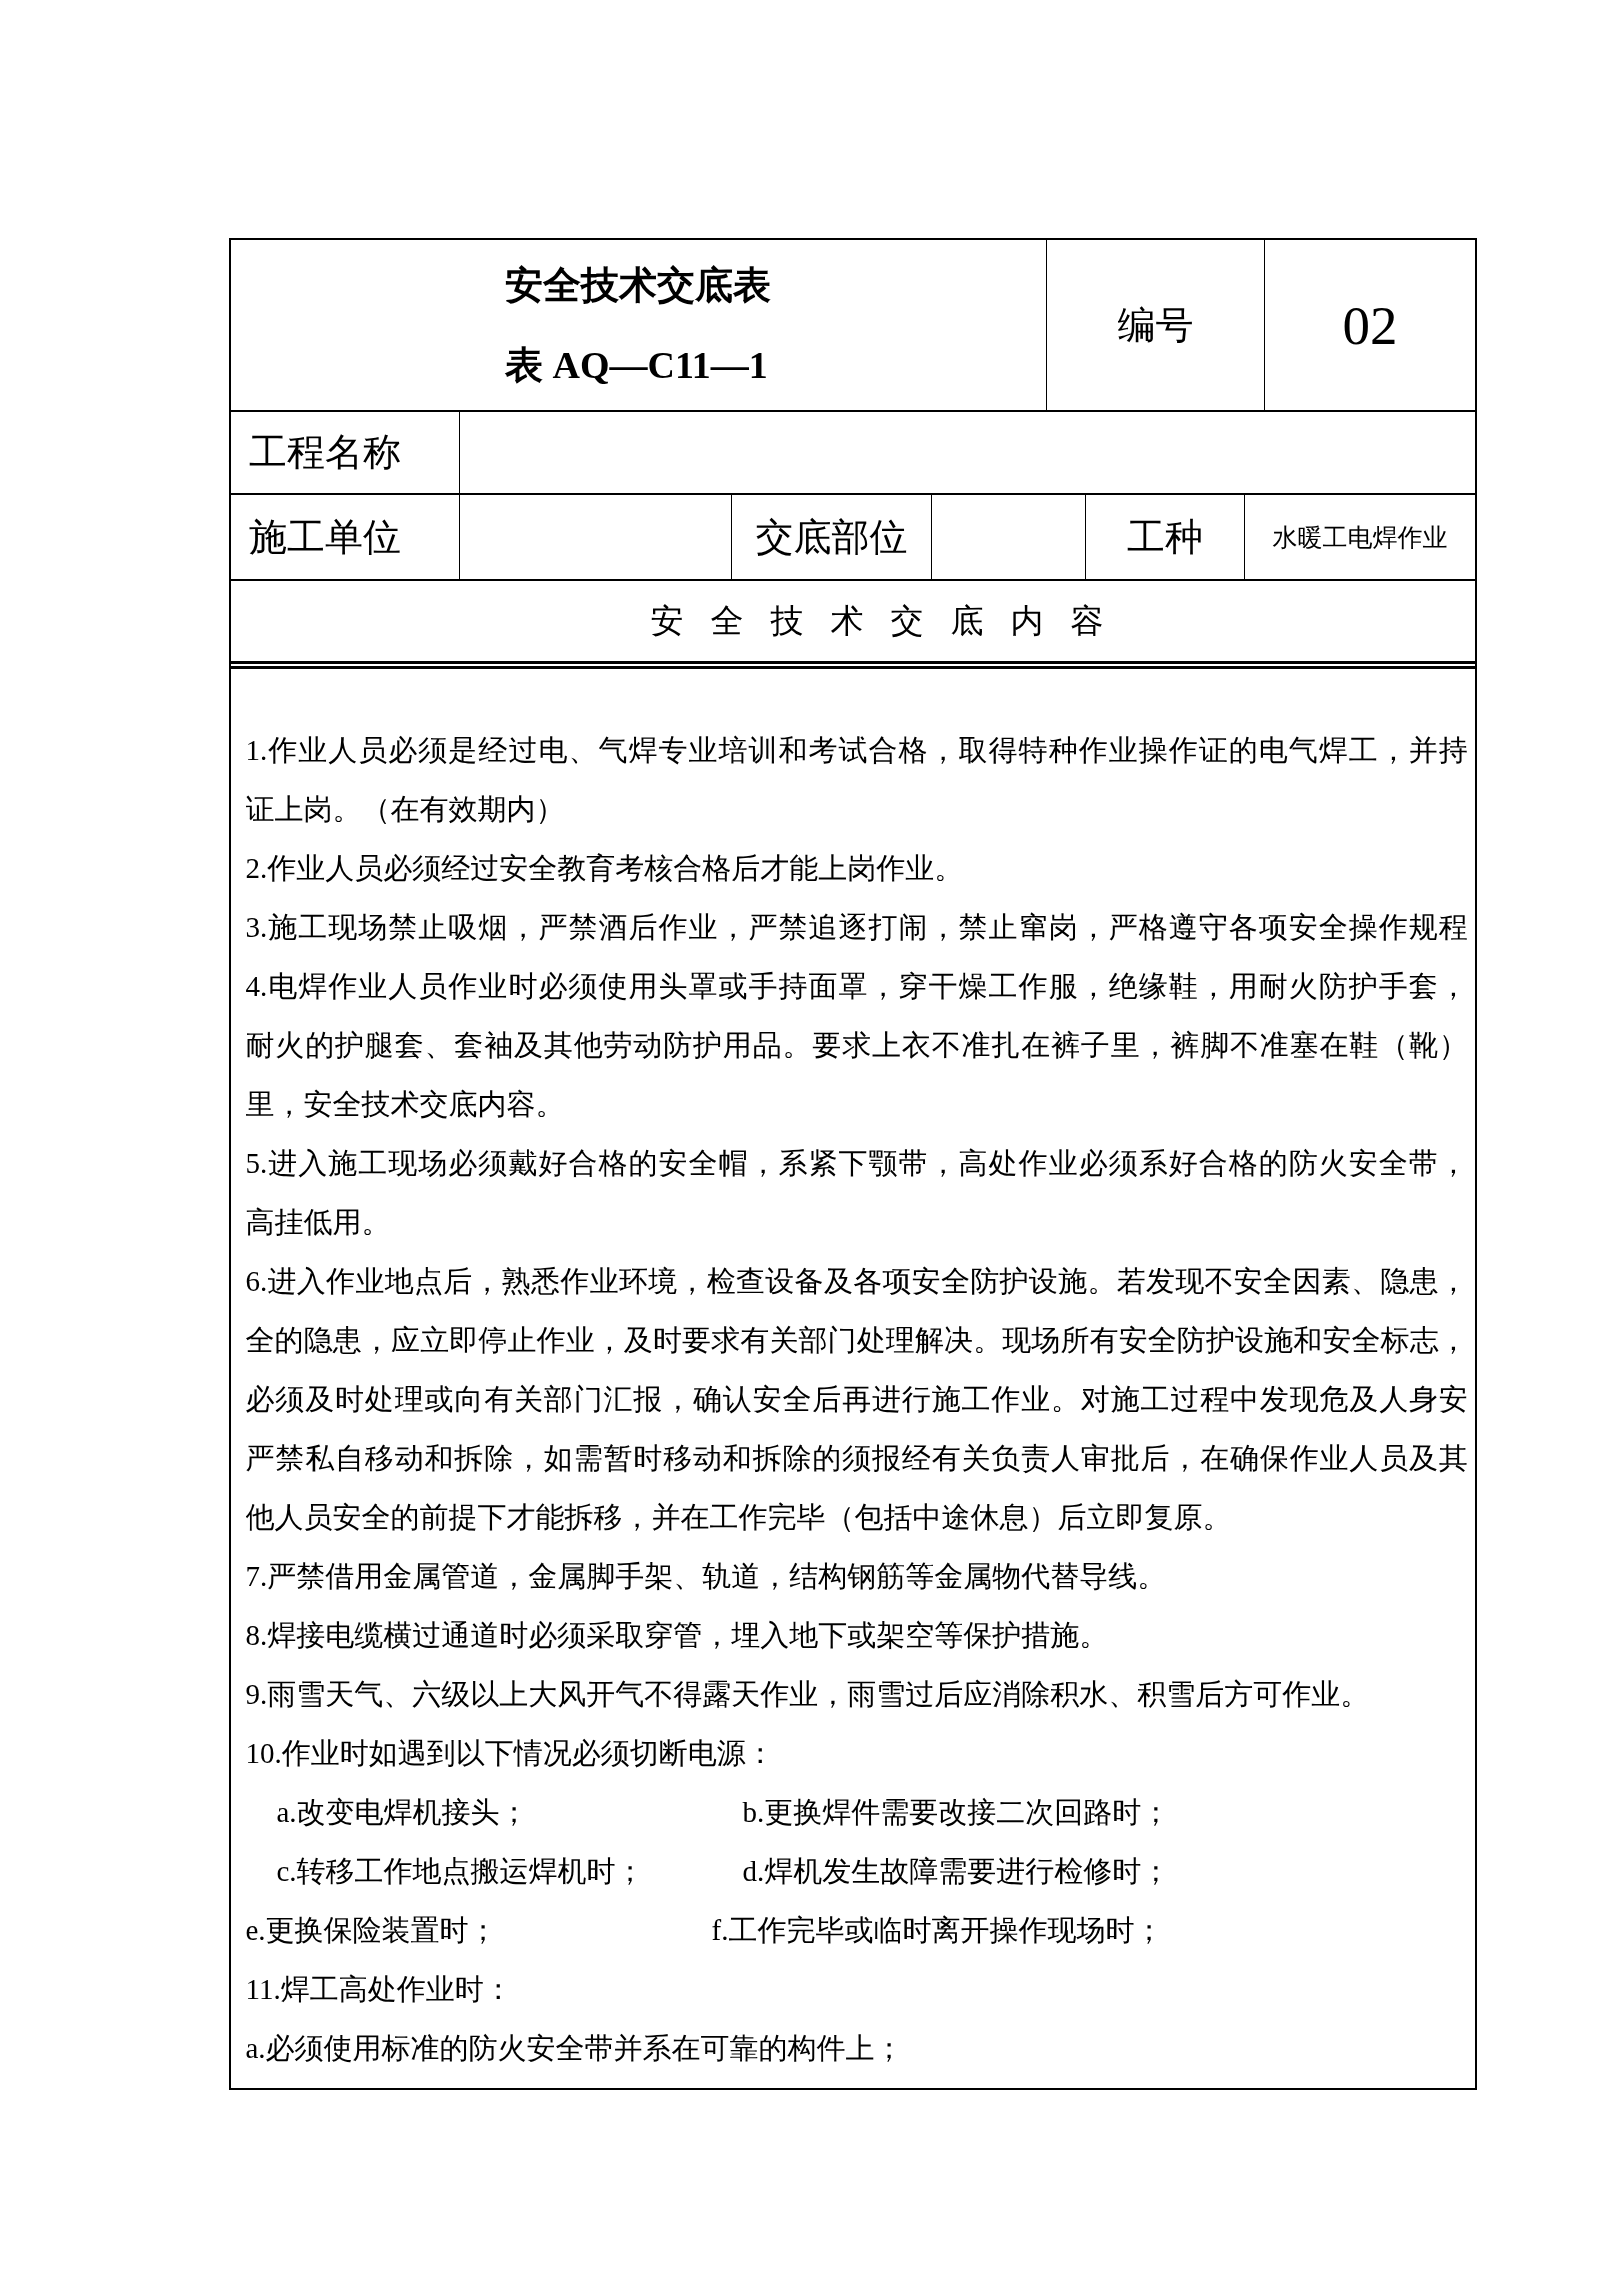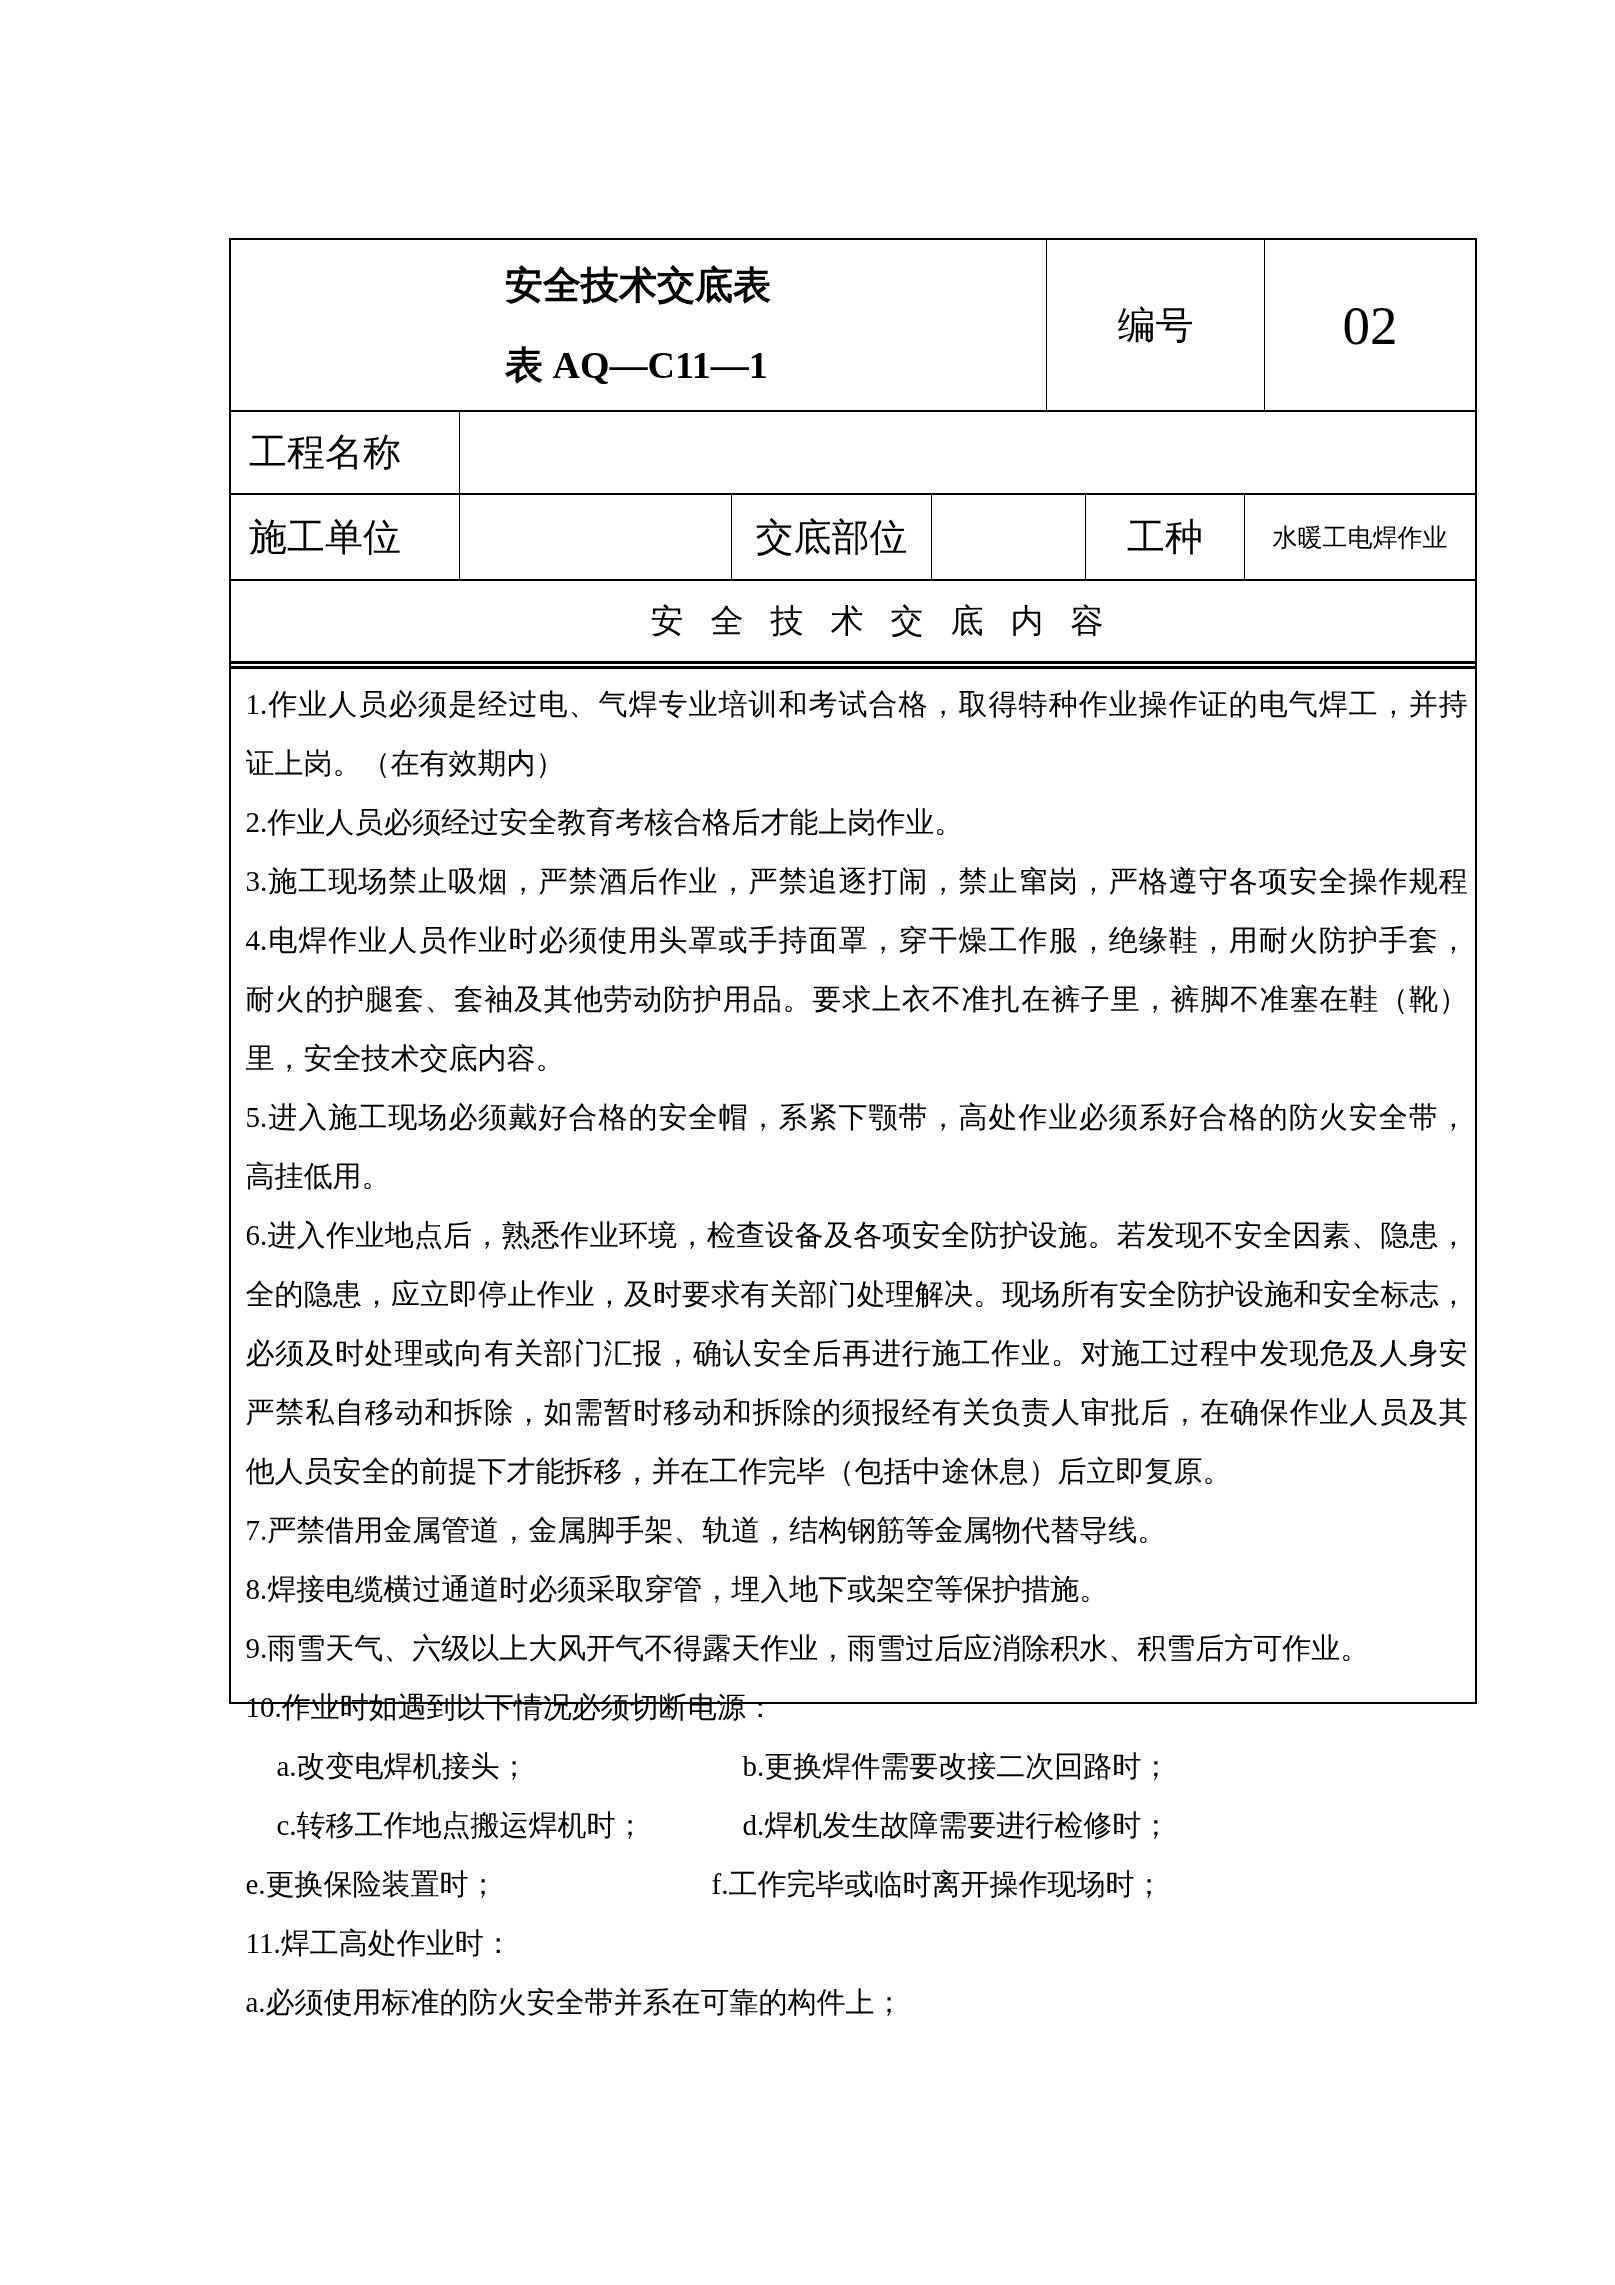--- a/index.html
+++ b/index.html
@@ -16,21 +16,21 @@
     width: 1616px;
     height: 2285px;
     background: #ffffff;
     overflow: hidden;
   }
   .doc-table {
     position: absolute;
     left: 229px;
     top: 238px;
     width: 1248px;
-    height: 1466px;
+    height: 1852px;
     border: 2.7px solid #000;
     box-sizing: border-box;
     display: flex;
     flex-direction: column;
     background: #fff;
   }
   .row { display: flex; box-sizing: border-box; flex: 0 0 auto; }
   .cell { box-sizing: border-box; display: flex; align-items: center; }
   .cell.rb { border-right: 1.8px solid #000; }
   .row.bb { border-bottom: 2.7px solid #000; }
@@ -74,22 +74,23 @@
     text-indent: 27px; 
     padding-left: 48px;
   }
 
   
   .row-content { flex: 1; }
   .content-cell {
     flex: 1;
     flex-direction: column;
     align-items: stretch;
-    justify-content: space-between;
+    justify-content: flex-start;
     padding: 6.3px 7.2px 0 14.5px;
+    margin-top: 46px;
   }
   .line {
     flex: 0 0 auto;
     height: 59px;
     line-height: 59px;
     font-size: 29px;
     white-space: nowrap;
     overflow: hidden;
   }
   .line.just {

